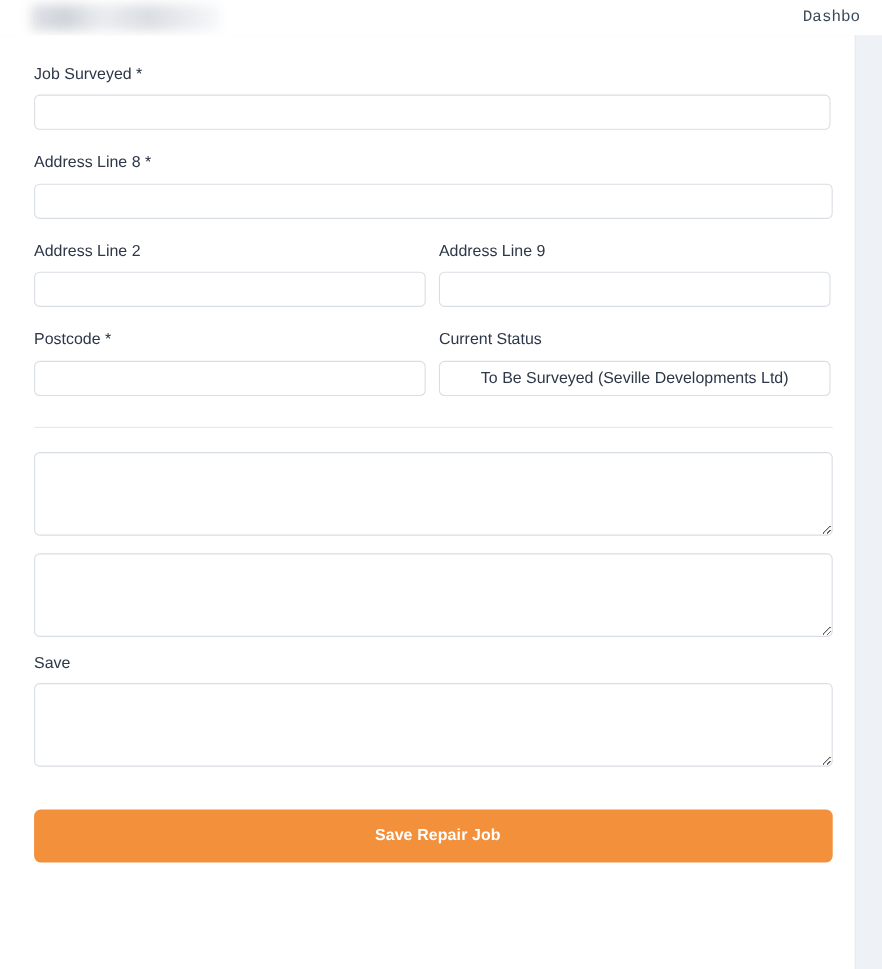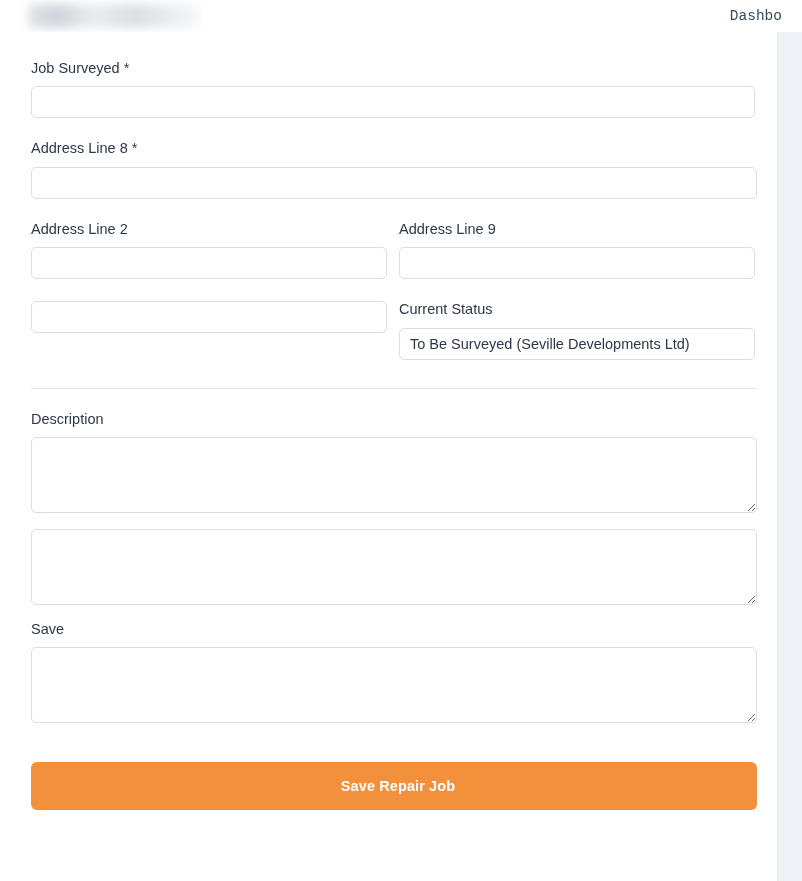--- a/index.html
+++ b/index.html
@@ -98,20 +98,21 @@
     height: 32px;
     border: 1px solid #d9dee4;
     border-radius: 5px;
     background: #ffffff;
     font-family: "Liberation Sans", sans-serif;
     font-size: 14.5px;
     color: #2d3748;
     padding: 0 10px;
     outline: none;
     display: block;
+    text-align: center;
   }
   .input.wide {
     width: 726px;
   }
 
   .gap-22 { height: 22px; }
   .gap-16 { height: 16px; }
 
   .divider {
     width: 726px;
@@ -190,32 +191,32 @@
       <div class="col">
         <div class="field-label">Address Line 9</div>
         <input class="input" type="text" placeholder="" style="">
       </div>
     </div>
 
     <div class="gap-22"></div>
 
     <div class="row">
       <div class="col">
+        <div class="field-label">Postcode *</div>
         <input class="input" type="text" placeholder="" style="">
       </div>
       <div class="col">
         <div class="field-label">Current Status</div>
         <input class="input" type="text" value="To Be Surveyed (Seville Developments Ltd)" style="">
       </div>
     </div>
 
     <div class="divider"></div>
 
     <div class="field">
-      <div class="field-label">Description</div>
       <textarea class="textarea ta-desc" placeholder="" style=""></textarea>
     </div>
 
     <div class="gap-16"></div>
 
     <div class="field">
       <textarea class="textarea ta-actions" placeholder="" style=""></textarea>
     </div>
 
     <div class="gap-16"></div>

